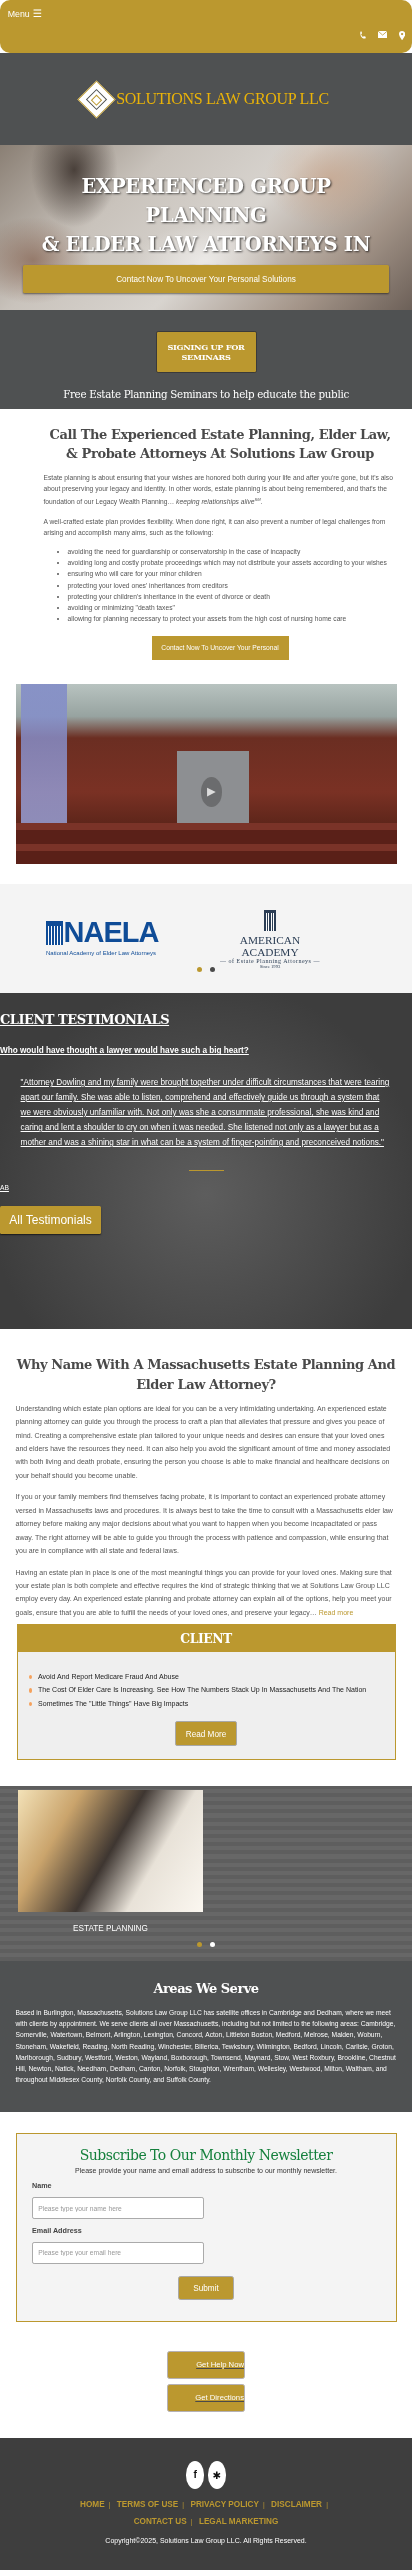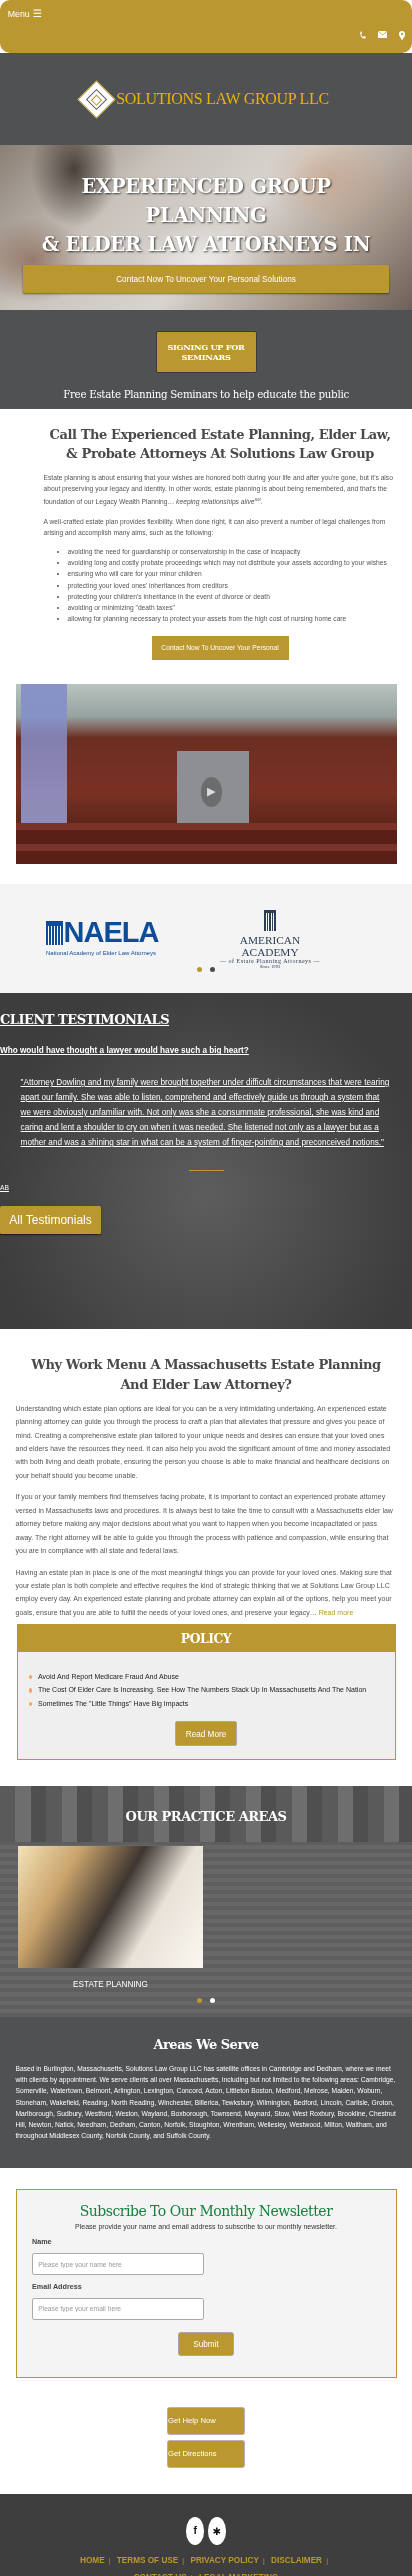--- a/index.html
+++ b/index.html
@@ -84,21 +84,21 @@
   .areas { background:#4f5152; color:#fff; padding: 20.6px 15.5px 26px; }
   .areas-title { font-family:"DejaVu Serif", serif; font-weight:bold; font-size: 13px; text-align:center; letter-spacing:-0.5px; }
   .areas .p { color:#fff; font-size: 6.7px; line-height: 11.3px; margin-top: 10.3px; }
   .newsletter { margin: 21.6px 15.5px 0; border: 1px solid #bb982f; background:#f4f4f4; padding: 12.4px 15.5px 20.6px; }
   .nl-title { font-family:"DejaVu Serif", serif; font-size: 14px; text-align:center; color:#15803d; letter-spacing:-0.5px; }
   .nl-desc { text-align:center; font-size: 7px; color:#333; margin-top: 4.1px; }
   .nl-label { font-weight:bold; font-size: 7.2px; color:#444; margin-top: 7.2px; }
   .nl-input { display:block; width: 172px; height: 21.6px; border:0.5px solid #aaa; border-radius:2.1px; background:#fff; margin-top: 7.2px; padding: 0 5.2px; font-size: 6.7px; font-family: "Liberation Sans", sans-serif; }
   .nl-input::placeholder { color:#999; }
   .nl-submit { display:block; width: 56px; height: 24px; margin: 12.4px auto 0; background:#bb982f; color:#fff; font-size:8.2px; border:1.5px solid #a8a8a8; border-radius:2.6px; cursor:pointer; font-family: "Liberation Sans", sans-serif; }
-  .cta-stack { padding: 29px 0 20.6px; text-align:left; }
+  .cta-stack { padding: 29px 0 20.6px; text-align:right;text-decoration:underline; }
   .cta-btn { display:block; width: 78px; height: 28px; margin: 0 auto 5.2px; background:#bb982f; color:#fff; font-size:7.7px; line-height: 26px; border:1.5px solid #b5b1b5; border-radius:2.6px; cursor:pointer; }
   .footer { background:#3e3e3e; padding: 23px 0 26px; text-align:center; }
   .social { display:flex; justify-content:center; gap:3.1px; }
   .social span { width: 18.5px; height: 28px; border-radius: 50%; background:#fff; color:#111; display:flex; align-items:center; justify-content:center; font-weight:bold; font-size:10.3px; cursor:pointer; }
   .footer-links { margin-top: 7.2px; font-weight:bold; font-size:8.2px; line-height: 17px; color:#bb982f; padding: 0 31px; }
   .footer-links a { color:#bb982f; text-decoration:none; cursor:pointer; }
   .footer-links .sep { color:#bb982f; font-weight:normal; margin: 0 4.1px; font-size: 6.7px; }
   .copyright { color:#fff; font-size: 7px; margin-top: 7.2px; }
 </style>
 </head>
@@ -197,40 +197,37 @@
 <div class="testimonials">
   <div class="t-title">CLIENT TESTIMONIALS</div>
   <div class="t-sub">Who would have thought a lawyer would have such a big heart?</div>
   <div class="t-quote">"Attorney Dowling and my family were brought together under difficult circumstances that were tearing apart our family. She was able to listen, comprehend and effectively guide us through a system that we were obviously unfamiliar with. Not only was she a consummate professional, she was kind and caring and lent a shoulder to cry on when it was needed. She listened not only as a lawyer but as a mother and was a shining star in what can be a system of finger-pointing and preconceived notions."</div>
   <div class="t-line"></div>
   <div class="t-author">AB</div>
   <div class="t-btn">All Testimonials</div>
 </div>
 
 <div class="why">
-  <h2 class="h2">Why Work Menu A Massachusetts Estate Planning And Elder Law Attorney?</h2>
+  <h2 class="h2">Why Name With A Massachusetts Estate Planning And Elder Law Attorney?</h2>
   <p class="p">Understanding which estate plan options are ideal for you can be a very intimidating undertaking. An experienced estate planning attorney can guide you through the process to craft a plan that alleviates that pressure and gives you peace of mind. Creating a comprehensive estate plan tailored to your unique needs and desires can ensure that your loved ones and elders have the resources they need. It can also help you avoid the significant amount of time and money associated with both living and death probate, ensuring the person you choose is able to make financial and healthcare decisions on your behalf should you become unable.</p>
   <p class="p">If you or your family members find themselves facing probate, it is important to contact an experienced probate attorney versed in Massachusetts laws and procedures. It is always best to take the time to consult with a Massachusetts elder law attorney before making any major decisions about what you want to happen when you become incapacitated or pass away. The right attorney will be able to guide you through the process with patience and compassion, while ensuring that you are in compliance with all state and federal laws.</p>
   <p class="p"><span>Having an estate plan in place is one of the most meaningful things you can provide for your loved ones. Making sure that your estate plan is both complete and effective requires the kind of strategic thinking that we at Solutions Law Group LLC employ every day. An experienced estate planning and probate attorney can explain all of the options, help you meet your goals, ensure that you are able to fulfill the needs of your loved ones, and preserve your legacy… </span><span class="read-more">Read more</span></p>
 </div>
 
 <div class="blogs">
-  <div class="blogs-head">POLICY</div>
+  <div class="blogs-head">CLIENT</div>
   <ul>
     <li>Avoid And Report Medicare Fraud And Abuse</li>
     <li>The Cost Of Elder Care Is Increasing. See How The Numbers Stack Up In Massachusetts And The Nation</li>
     <li>Sometimes The "Little Things" Have Big Impacts</li>
   </ul>
   <div class="blogs-btn">Read More</div>
 </div>
 
 <div class="practice" style="height:auto">
-  <div style="background: repeating-linear-gradient(90deg,#5a5a5a 0 15.5px,#6e6e6e 15.5px 31px,#4f4f4f 31px 46px); height:56px;">
-    <div class="practice-title">OUR PRACTICE AREAS</div>
-  </div>
   <div class="practice-wide">
     <div class="pa-cards">
       <div class="pa-card">
         <div class="pa-img ep"></div>
         <div class="pa-label">ESTATE PLANNING</div>
       </div>
     </div>
     <div class="pa-dots">
       <span class="dot active"></span>
       <span class="dot"></span>

